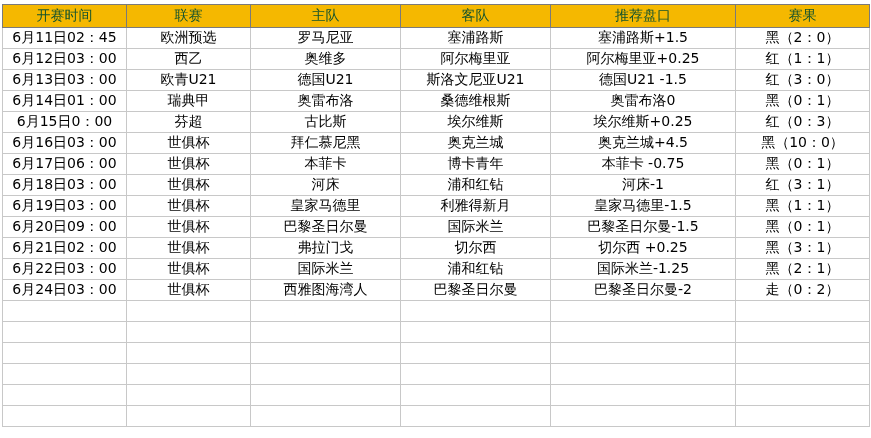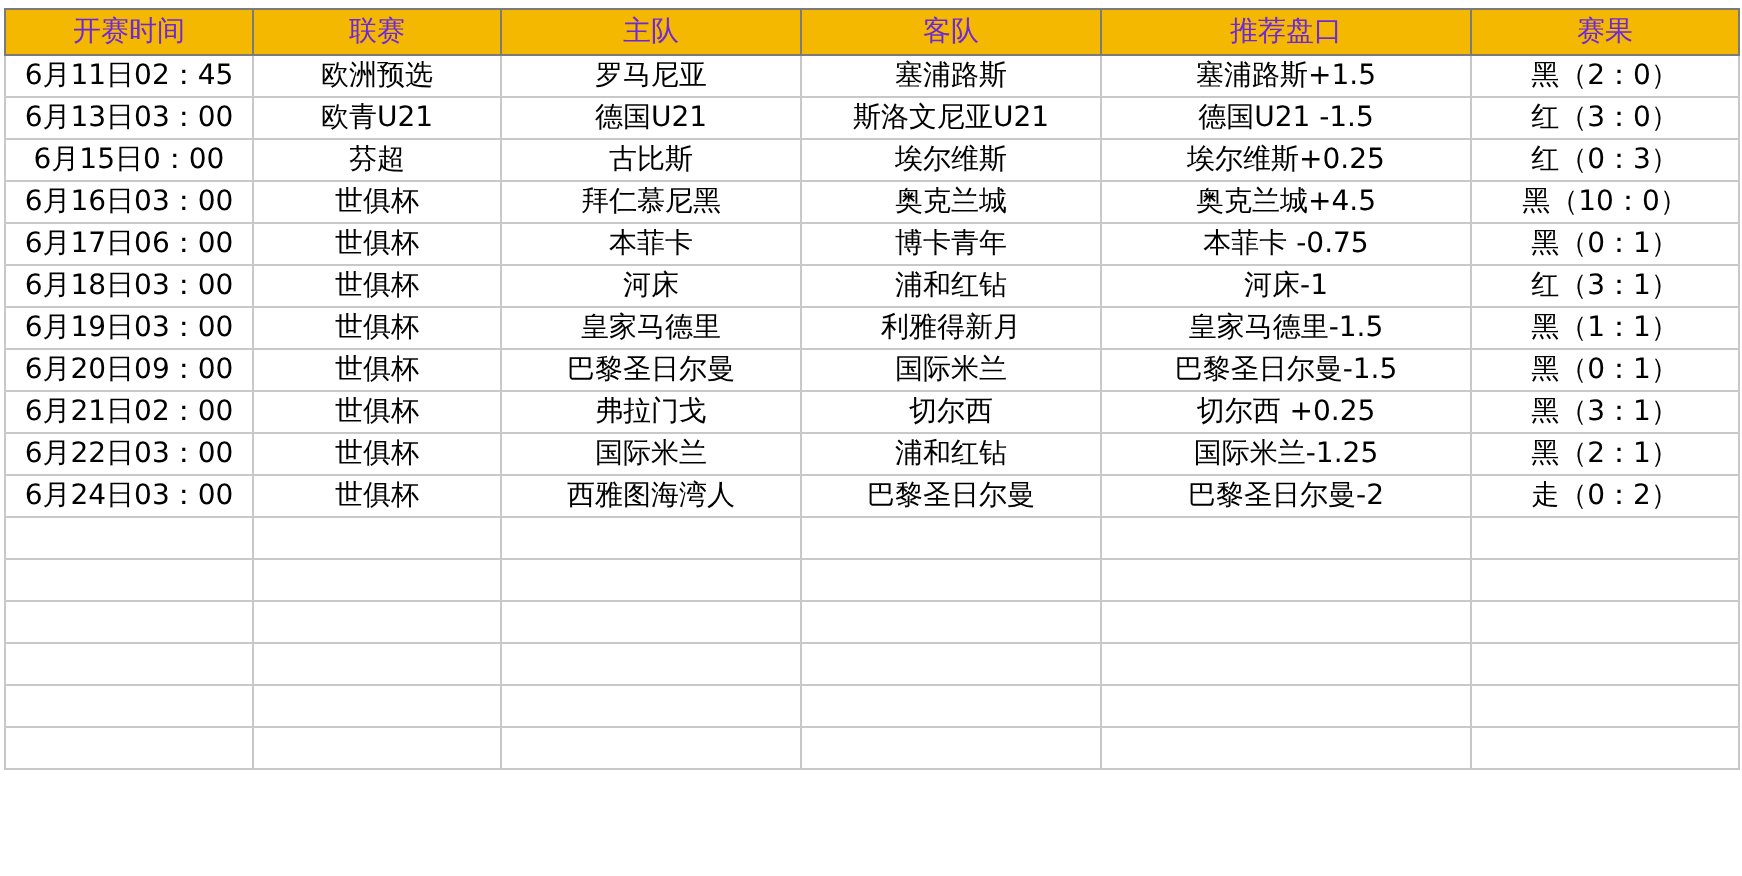--- a/index.html
+++ b/index.html
@@ -37,21 +37,21 @@
     overflow: hidden;
     color: #000000;
     font-family: "DejaVu Sans", sans-serif;
   }
   table.grid thead th {
     background: #f5b800;
     border: 1px solid #7a7a7a;
     font-weight: normal;
     font-size: 14px;
     height: 22px;
-    color: #6d28d9;
+    color: #14532d;
   }
   
   col.c-time   { width: 124px; }
   col.c-league { width: 124px; }
   col.c-home   { width: 150px; }
   col.c-away   { width: 150px; }
   col.c-rec    { width: 185px; }
   col.c-result { width: 134px; }
 
   td.cell-time   { font-size: 13.5px; }
@@ -93,28 +93,44 @@
     <tbody>
         <tr>
           <td class="cell-time">6月11日02：45</td>
           <td class="cell-league">欧洲预选</td>
           <td class="cell-home">罗马尼亚</td>
           <td class="cell-away">塞浦路斯</td>
           <td class="cell-rec">塞浦路斯+1.5</td>
           <td class="cell-result res-black">黑（2：0）</td>
         </tr>
         <tr>
+          <td class="cell-time">6月12日03：00</td>
+          <td class="cell-league">西乙</td>
+          <td class="cell-home">奥维多</td>
+          <td class="cell-away">阿尔梅里亚</td>
+          <td class="cell-rec">阿尔梅里亚+0.25</td>
+          <td class="cell-result res-red">红（1：1）</td>
+        </tr>
+        <tr>
           <td class="cell-time">6月13日03：00</td>
           <td class="cell-league">欧青U21</td>
           <td class="cell-home">德国U21</td>
           <td class="cell-away">斯洛文尼亚U21</td>
           <td class="cell-rec">德国U21 -1.5</td>
           <td class="cell-result res-red">红（3：0）</td>
         </tr>
         <tr>
+          <td class="cell-time">6月14日01：00</td>
+          <td class="cell-league">瑞典甲</td>
+          <td class="cell-home">奥雷布洛</td>
+          <td class="cell-away">桑德维根斯</td>
+          <td class="cell-rec">奥雷布洛0</td>
+          <td class="cell-result res-black">黑（0：1）</td>
+        </tr>
+        <tr>
           <td class="cell-time">6月15日0：00</td>
           <td class="cell-league">芬超</td>
           <td class="cell-home">古比斯</td>
           <td class="cell-away">埃尔维斯</td>
           <td class="cell-rec">埃尔维斯+0.25</td>
           <td class="cell-result res-red">红（0：3）</td>
         </tr>
         <tr>
           <td class="cell-time">6月16日03：00</td>
           <td class="cell-league">世俱杯</td>

